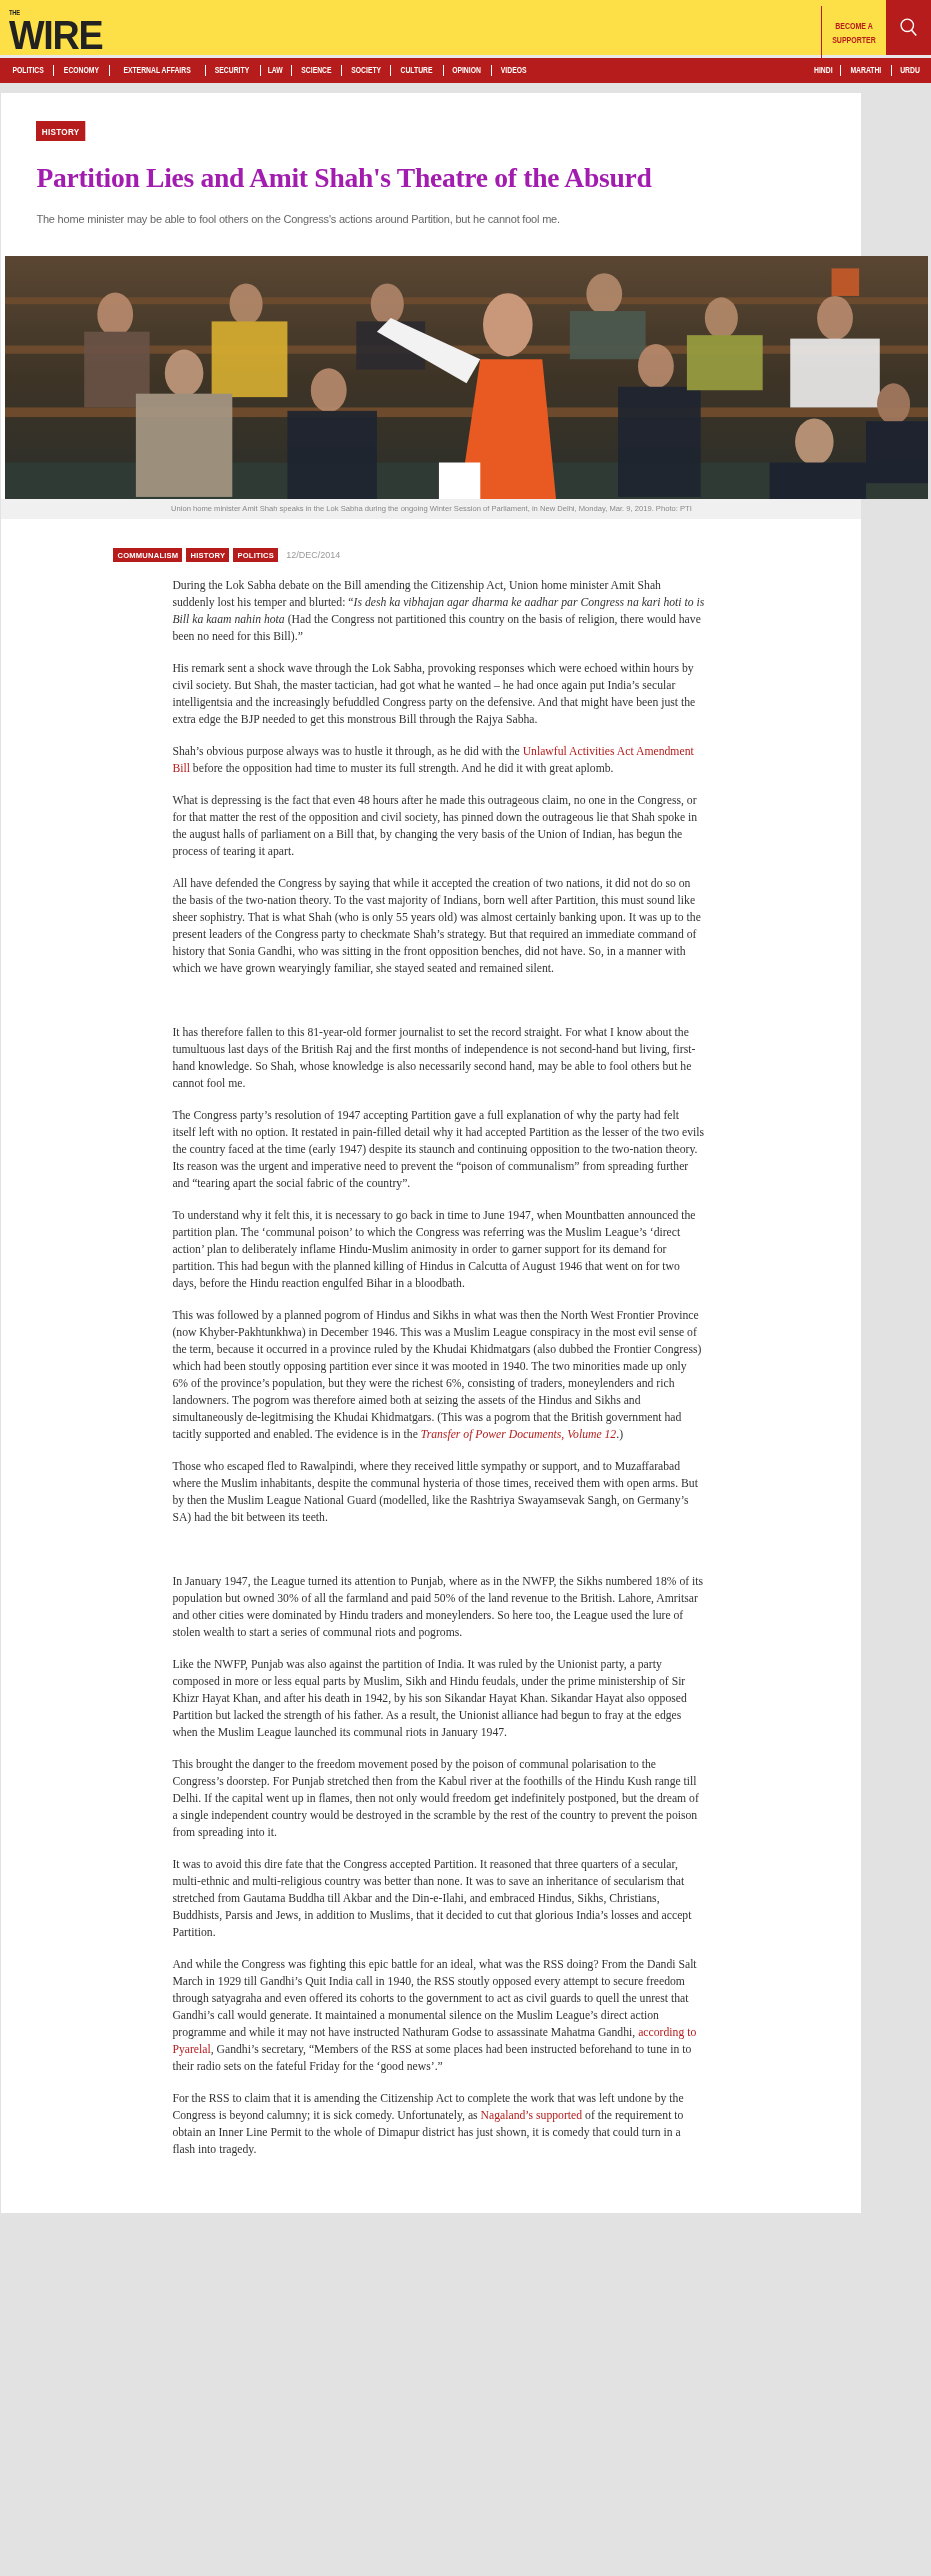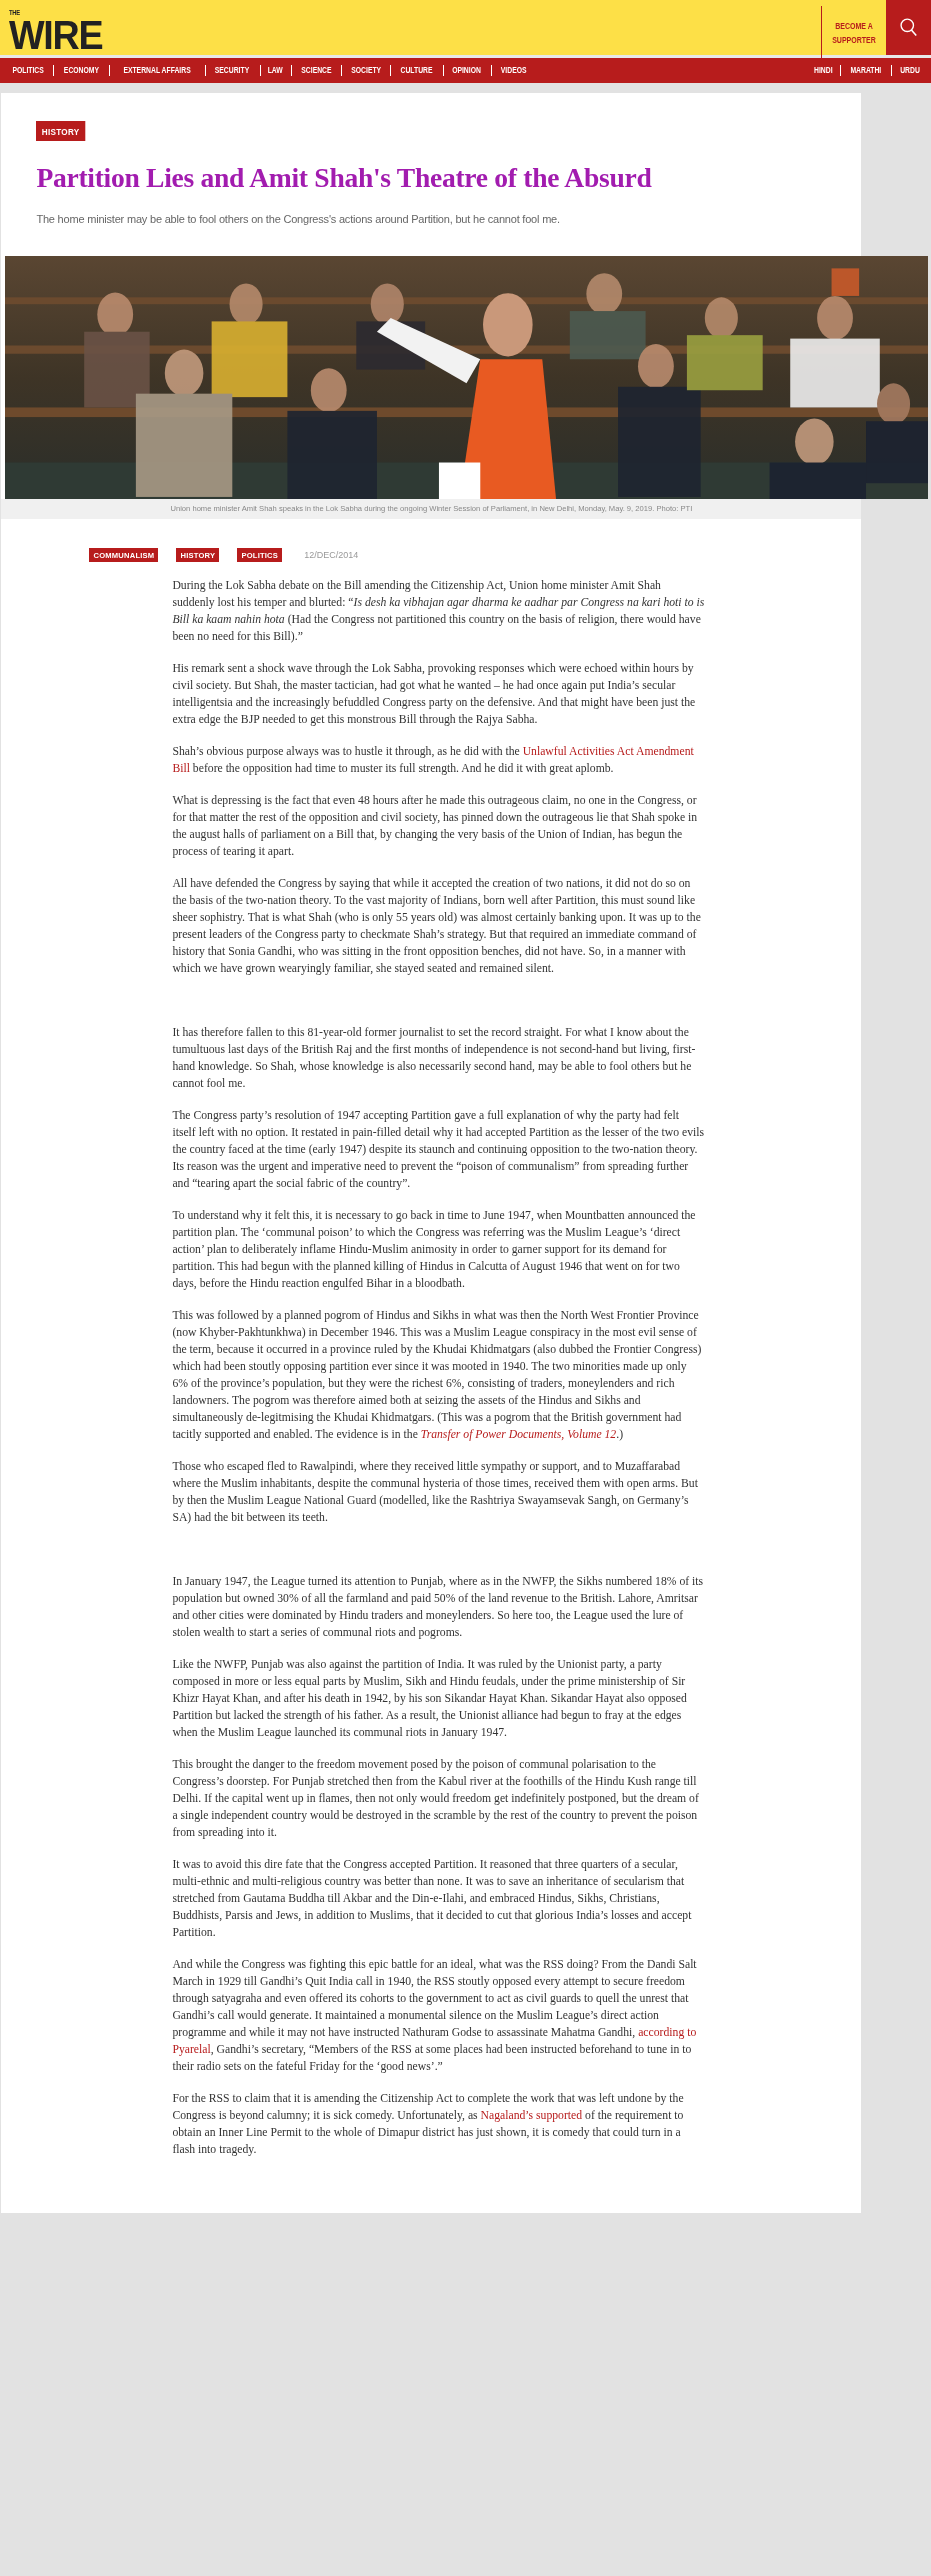--- a/index.html
+++ b/index.html
@@ -26,21 +26,21 @@
   .cat-badge { display: inline-block; background: #b71c1c; color: #fff; font-family: "Liberation Sans", sans-serif; font-weight: bold; font-size: 9.6px; padding: 4.8px 6.9px; letter-spacing: 0.3px; transform: scaleX(0.85); transform-origin: left; cursor: pointer; }
   .title { margin-top: 20.7px; font-family: "Liberation Serif", serif; font-weight: bold; font-size: 27.6px; line-height: 32px; color: #a21caf; letter-spacing: -0.3px; }
   .subtitle { margin-top: 19.3px; font-family: "Liberation Sans", sans-serif; font-size: 11px; color: #666; letter-spacing: -0.2px; }
 
   
   .feature { margin: 0 0 0 3.4px; width: 923px; height: 243px; position: relative; overflow: hidden; background: #4a3a2a; }
   .caption { background: #f0f0f0; height: 19.3px; text-align: center; font-family: "Liberation Sans", sans-serif; font-size: 7.6px; color: #888; line-height: 19.3px; }
 
   
   .article { width: 930px; padding: 29px 0 41px 0; }
-  .meta { margin-left: 88px; display: flex; align-items: center; gap: 18px; }
+  .meta { margin-left: 112px; display: flex; align-items: center; gap: 4px; }
   .tag { background: #b71c1c; color: #fff; font-family: "Liberation Sans", sans-serif; font-weight: bold; font-size: 7.6px; padding: 2.8px 4.1px; cursor: pointer; letter-spacing: 0.2px; }
   .date { margin-left: 4.1px; font-family: "Liberation Sans", sans-serif; font-size: 9px; color: #999; }
   .body { margin-left: 171px; width: 532px; margin-top: 12.4px; }
   .body p { font-family: "Liberation Serif", serif; font-size: 11.7px; line-height: 17px; color: #333; margin-bottom: 13.8px; margin-top: 15px; }
   .body p.gap { margin-top: 47px; }
   .body a { color: #b71c1c; text-decoration: none; cursor: pointer; }
   .body em { font-style: italic; }
 </style>
 </head>
 <body>
@@ -142,21 +142,21 @@
           <ellipse cx="1290" cy="215" rx="24" ry="30" fill="#a57a60"></ellipse>
             <rect x="1250" y="240" width="90" height="90" fill="#1c2230"></rect>
         </g>
 
         <ellipse cx="730" cy="100" rx="36" ry="46" fill="#c9987a"></ellipse>
         <path d="M690 150 L780 150 L800 353 L660 353 Z" fill="#e85a22"></path>
         <path d="M690 150 L560 90 L540 110 L670 185 Z" fill="#f2f2f2"></path>
         <rect x="630" y="300" width="60" height="53" fill="#ffffff"></rect>
       </svg>
     </div>
-    <figcaption class="caption">Union home minister Amit Shah speaks in the Lok Sabha during the ongoing Winter Session of Parliament, in New Delhi, Monday, May. 9, 2019. Photo: PTI</figcaption>
+    <figcaption class="caption">Union home minister Amit Shah speaks in the Lok Sabha during the ongoing Winter Session of Parliament, in New Delhi, Monday, Mar. 9, 2019. Photo: PTI</figcaption>
   </figure>
 
   <article class="article">
     <div class="meta">
       <span class="tag">COMMUNALISM</span>
       <span class="tag">HISTORY</span>
       <span class="tag">POLITICS</span>
       <span class="date">12/DEC/2014</span>
     </div>
 

